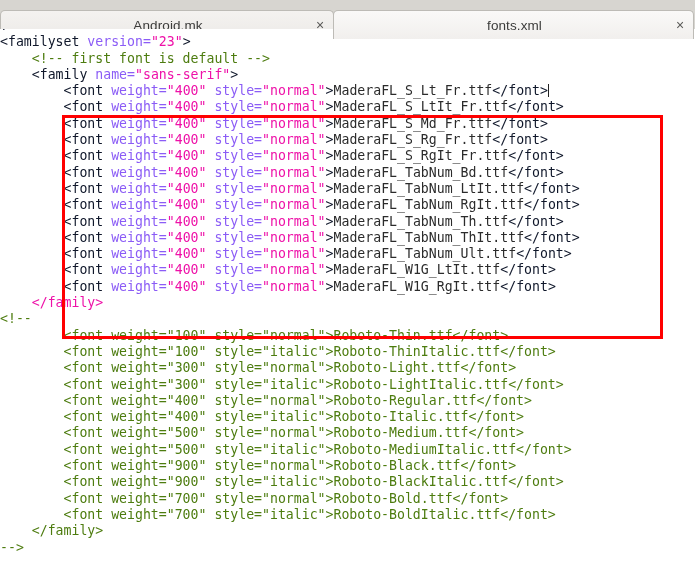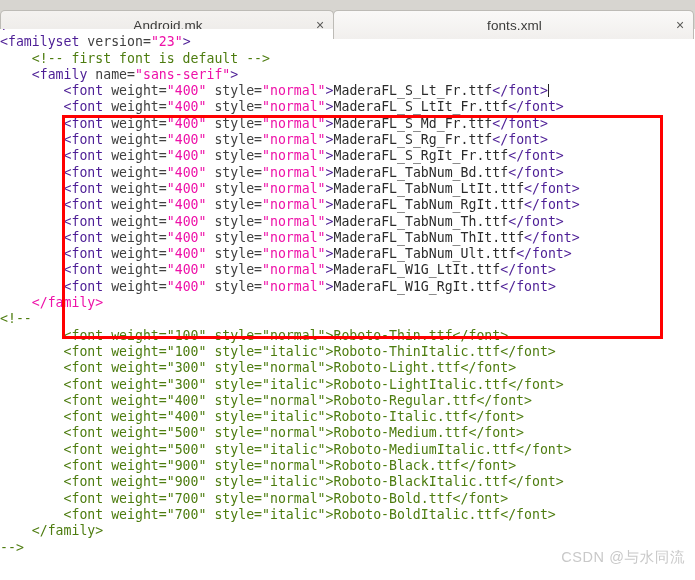--- a/index.html
+++ b/index.html
@@ -89,22 +89,22 @@
     width: 695px;
     font-family: "DejaVu Sans Mono", monospace;
     font-size: 13.2px;
     line-height: 16.3px;
     white-space: pre;
     letter-spacing: 0px;
   }
   .ln { display: block; height: 16.3px; }
 
   
-  .tg   { color: #4c1d95; }           
-  .at   { color: #404040; }           
+  .tg   { color: #0f172a; }           
+  .at   { color: #8b5cf6; }           
   .av   { color: #ee11a8; }           
   .txt  { color: #2b2b2b; }           
   .cm   { color: #4d7c0f; }           
   .indent { color: transparent; }
 
   
   .caret {
     display: inline-block;
     width: 1px;
     height: 13px;
@@ -149,14 +149,13 @@
   </div>
   <div class="tab active">
     <span class="tab-title">fonts.xml</span>
     <span class="tab-close">×</span>
   </div>
 </div>
 
 <div id="editor">
   <div id="code"><div class="ln"><span class="tg">?&gt;</span></div><div class="ln"><span class="tg">&lt;familyset </span><span class="at">version=</span><span class="av">"23"</span><span class="tg">&gt;</span></div><div class="ln"><span class="indent">    </span><span class="cm">&lt;!-- first font is default --&gt;</span></div><div class="ln"><span class="indent">    </span><span class="tg">&lt;family </span><span class="at">name=</span><span class="av">"sans-serif"</span><span class="tg">&gt;</span></div><div class="ln"><span class="indent">        </span><span class="tg">&lt;font </span><span class="at">weight=</span><span class="av">"400"</span><span class="at"> style=</span><span class="av">"normal"</span><span class="tg">&gt;</span><span class="txt">MaderaFL_S_Lt_Fr.ttf</span><span class="tg">&lt;/font&gt;</span><span class="caret"></span></div><div class="ln"><span class="indent">        </span><span class="tg">&lt;font </span><span class="at">weight=</span><span class="av">"400"</span><span class="at"> style=</span><span class="av">"normal"</span><span class="tg">&gt;</span><span class="txt">MaderaFL_S_LtIt_Fr.ttf</span><span class="tg">&lt;/font&gt;</span></div><div class="ln"><span class="indent">        </span><span class="tg">&lt;font </span><span class="at">weight=</span><span class="av">"400"</span><span class="at"> style=</span><span class="av">"normal"</span><span class="tg">&gt;</span><span class="txt">MaderaFL_S_Md_Fr.ttf</span><span class="tg">&lt;/font&gt;</span></div><div class="ln"><span class="indent">        </span><span class="tg">&lt;font </span><span class="at">weight=</span><span class="av">"400"</span><span class="at"> style=</span><span class="av">"normal"</span><span class="tg">&gt;</span><span class="txt">MaderaFL_S_Rg_Fr.ttf</span><span class="tg">&lt;/font&gt;</span></div><div class="ln"><span class="indent">        </span><span class="tg">&lt;font </span><span class="at">weight=</span><span class="av">"400"</span><span class="at"> style=</span><span class="av">"normal"</span><span class="tg">&gt;</span><span class="txt">MaderaFL_S_RgIt_Fr.ttf</span><span class="tg">&lt;/font&gt;</span></div><div class="ln"><span class="indent">        </span><span class="tg">&lt;font </span><span class="at">weight=</span><span class="av">"400"</span><span class="at"> style=</span><span class="av">"normal"</span><span class="tg">&gt;</span><span class="txt">MaderaFL_TabNum_Bd.ttf</span><span class="tg">&lt;/font&gt;</span></div><div class="ln"><span class="indent">        </span><span class="tg">&lt;font </span><span class="at">weight=</span><span class="av">"400"</span><span class="at"> style=</span><span class="av">"normal"</span><span class="tg">&gt;</span><span class="txt">MaderaFL_TabNum_LtIt.ttf</span><span class="tg">&lt;/font&gt;</span></div><div class="ln"><span class="indent">        </span><span class="tg">&lt;font </span><span class="at">weight=</span><span class="av">"400"</span><span class="at"> style=</span><span class="av">"normal"</span><span class="tg">&gt;</span><span class="txt">MaderaFL_TabNum_RgIt.ttf</span><span class="tg">&lt;/font&gt;</span></div><div class="ln"><span class="indent">        </span><span class="tg">&lt;font </span><span class="at">weight=</span><span class="av">"400"</span><span class="at"> style=</span><span class="av">"normal"</span><span class="tg">&gt;</span><span class="txt">MaderaFL_TabNum_Th.ttf</span><span class="tg">&lt;/font&gt;</span></div><div class="ln"><span class="indent">        </span><span class="tg">&lt;font </span><span class="at">weight=</span><span class="av">"400"</span><span class="at"> style=</span><span class="av">"normal"</span><span class="tg">&gt;</span><span class="txt">MaderaFL_TabNum_ThIt.ttf</span><span class="tg">&lt;/font&gt;</span></div><div class="ln"><span class="indent">        </span><span class="tg">&lt;font </span><span class="at">weight=</span><span class="av">"400"</span><span class="at"> style=</span><span class="av">"normal"</span><span class="tg">&gt;</span><span class="txt">MaderaFL_TabNum_Ult.ttf</span><span class="tg">&lt;/font&gt;</span></div><div class="ln"><span class="indent">        </span><span class="tg">&lt;font </span><span class="at">weight=</span><span class="av">"400"</span><span class="at"> style=</span><span class="av">"normal"</span><span class="tg">&gt;</span><span class="txt">MaderaFL_W1G_LtIt.ttf</span><span class="tg">&lt;/font&gt;</span></div><div class="ln"><span class="indent">        </span><span class="tg">&lt;font </span><span class="at">weight=</span><span class="av">"400"</span><span class="at"> style=</span><span class="av">"normal"</span><span class="tg">&gt;</span><span class="txt">MaderaFL_W1G_RgIt.ttf</span><span class="tg">&lt;/font&gt;</span></div><div class="ln"><span class="indent">    </span><span class="av">&lt;/family&gt;</span></div><div class="ln"><span class="cm">&lt;!--</span></div><div class="ln"><span class="indent">        </span><span class="cm">&lt;font weight="100" style="normal"&gt;Roboto-Thin.ttf&lt;/font&gt;</span></div><div class="ln"><span class="indent">        </span><span class="cm">&lt;font weight="100" style="italic"&gt;Roboto-ThinItalic.ttf&lt;/font&gt;</span></div><div class="ln"><span class="indent">        </span><span class="cm">&lt;font weight="300" style="normal"&gt;Roboto-Light.ttf&lt;/font&gt;</span></div><div class="ln"><span class="indent">        </span><span class="cm">&lt;font weight="300" style="italic"&gt;Roboto-LightItalic.ttf&lt;/font&gt;</span></div><div class="ln"><span class="indent">        </span><span class="cm">&lt;font weight="400" style="normal"&gt;Roboto-Regular.ttf&lt;/font&gt;</span></div><div class="ln"><span class="indent">        </span><span class="cm">&lt;font weight="400" style="italic"&gt;Roboto-Italic.ttf&lt;/font&gt;</span></div><div class="ln"><span class="indent">        </span><span class="cm">&lt;font weight="500" style="normal"&gt;Roboto-Medium.ttf&lt;/font&gt;</span></div><div class="ln"><span class="indent">        </span><span class="cm">&lt;font weight="500" style="italic"&gt;Roboto-MediumItalic.ttf&lt;/font&gt;</span></div><div class="ln"><span class="indent">        </span><span class="cm">&lt;font weight="900" style="normal"&gt;Roboto-Black.ttf&lt;/font&gt;</span></div><div class="ln"><span class="indent">        </span><span class="cm">&lt;font weight="900" style="italic"&gt;Roboto-BlackItalic.ttf&lt;/font&gt;</span></div><div class="ln"><span class="indent">        </span><span class="cm">&lt;font weight="700" style="normal"&gt;Roboto-Bold.ttf&lt;/font&gt;</span></div><div class="ln"><span class="indent">        </span><span class="cm">&lt;font weight="700" style="italic"&gt;Roboto-BoldItalic.ttf&lt;/font&gt;</span></div><div class="ln"><span class="indent">    </span><span class="cm">&lt;/family&gt;</span></div><div class="ln"><span class="cm">--&gt;</span></div></div>
   <div id="redbox"></div>
-  <div id="watermark">CSDN @与水同流</div>
 </div>
 
 </body></html>

